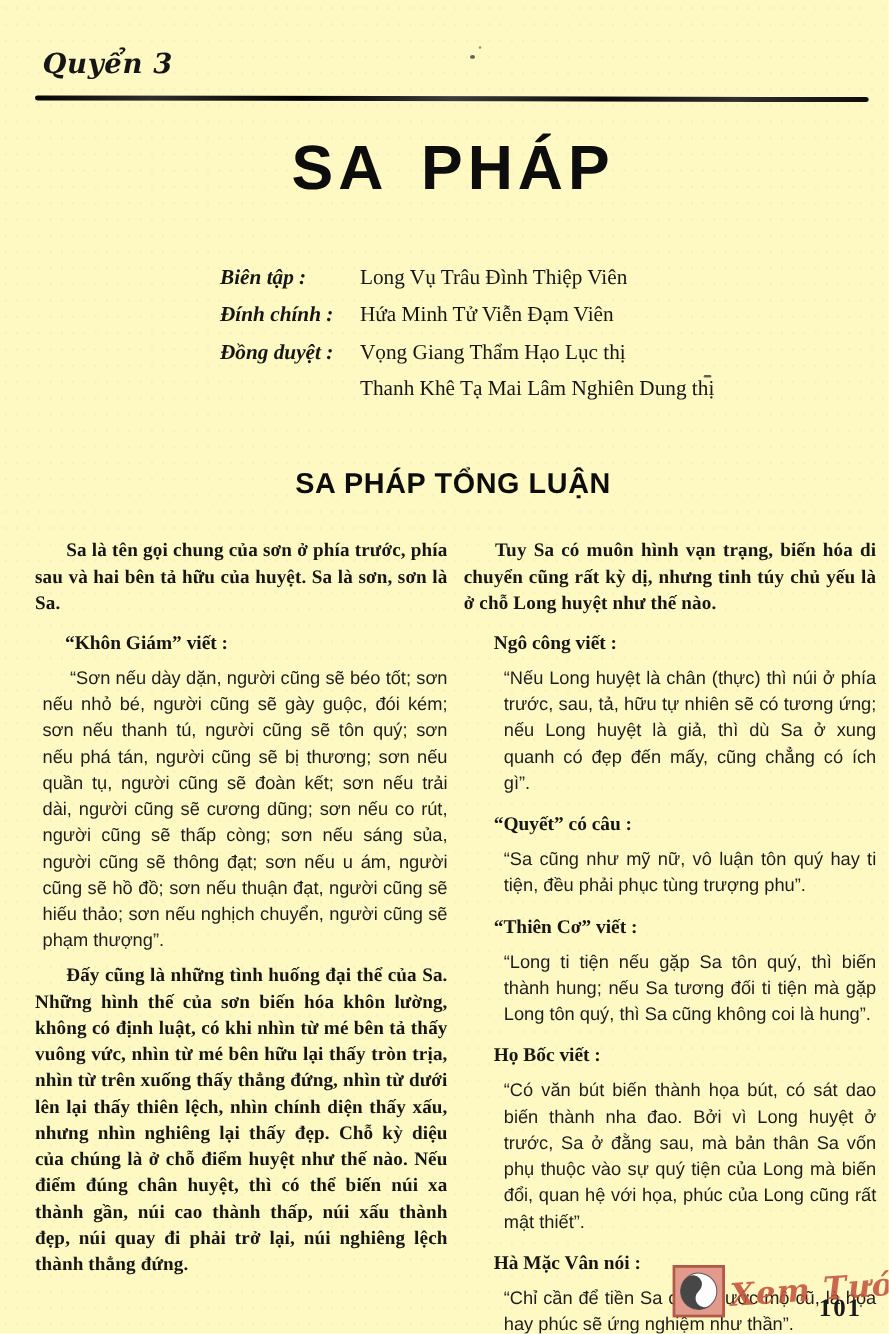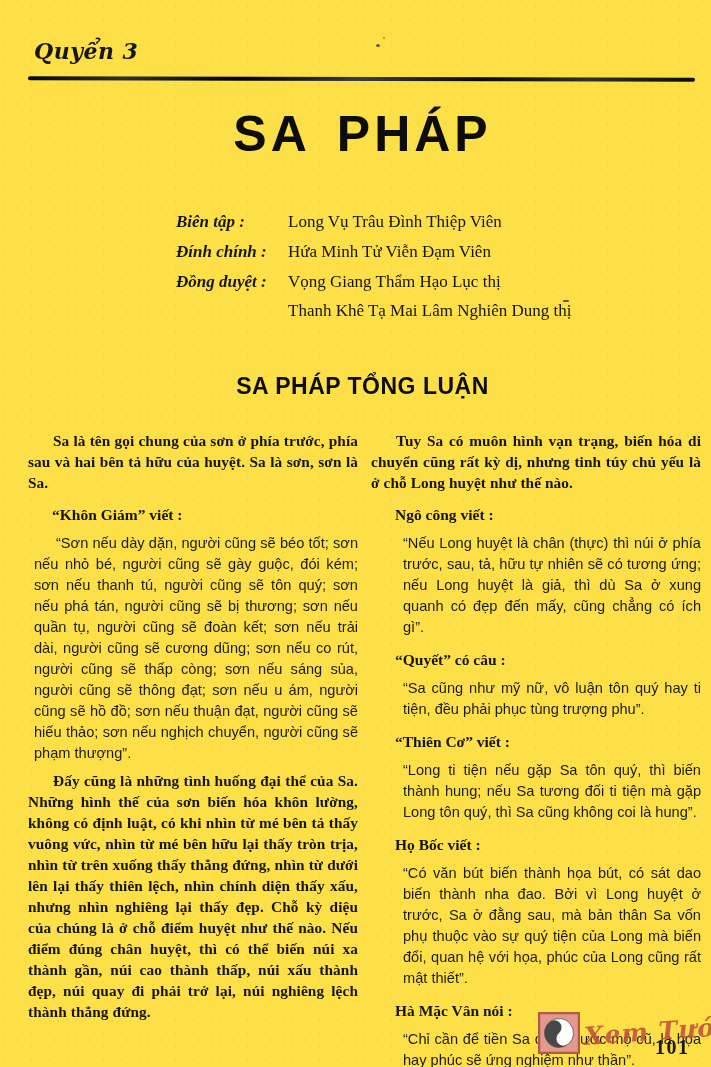--- a/index.html
+++ b/index.html
@@ -1,21 +1,21 @@
 <!DOCTYPE html>
 <html lang="vi"><head>
 <meta charset="utf-8">
 <style>
   html,body{margin:0;padding:0;}
   body{background:#ffffff;}
   .page{
     position:relative;
     width:711px;height:1067px;
     margin:0 auto;
-    background:#fde047;
+    background:#fef9c3;
     overflow:hidden;
     box-sizing:border-box;
     padding:0 14px 0 28px;
     font-family:"Liberation Serif", serif;
     color:#161616;
   }
   
   .page::before{
     content:"";position:absolute;inset:0;pointer-events:none;
     background-image:radial-gradient(rgba(40,40,40,0.045) 1px, transparent 1px);

